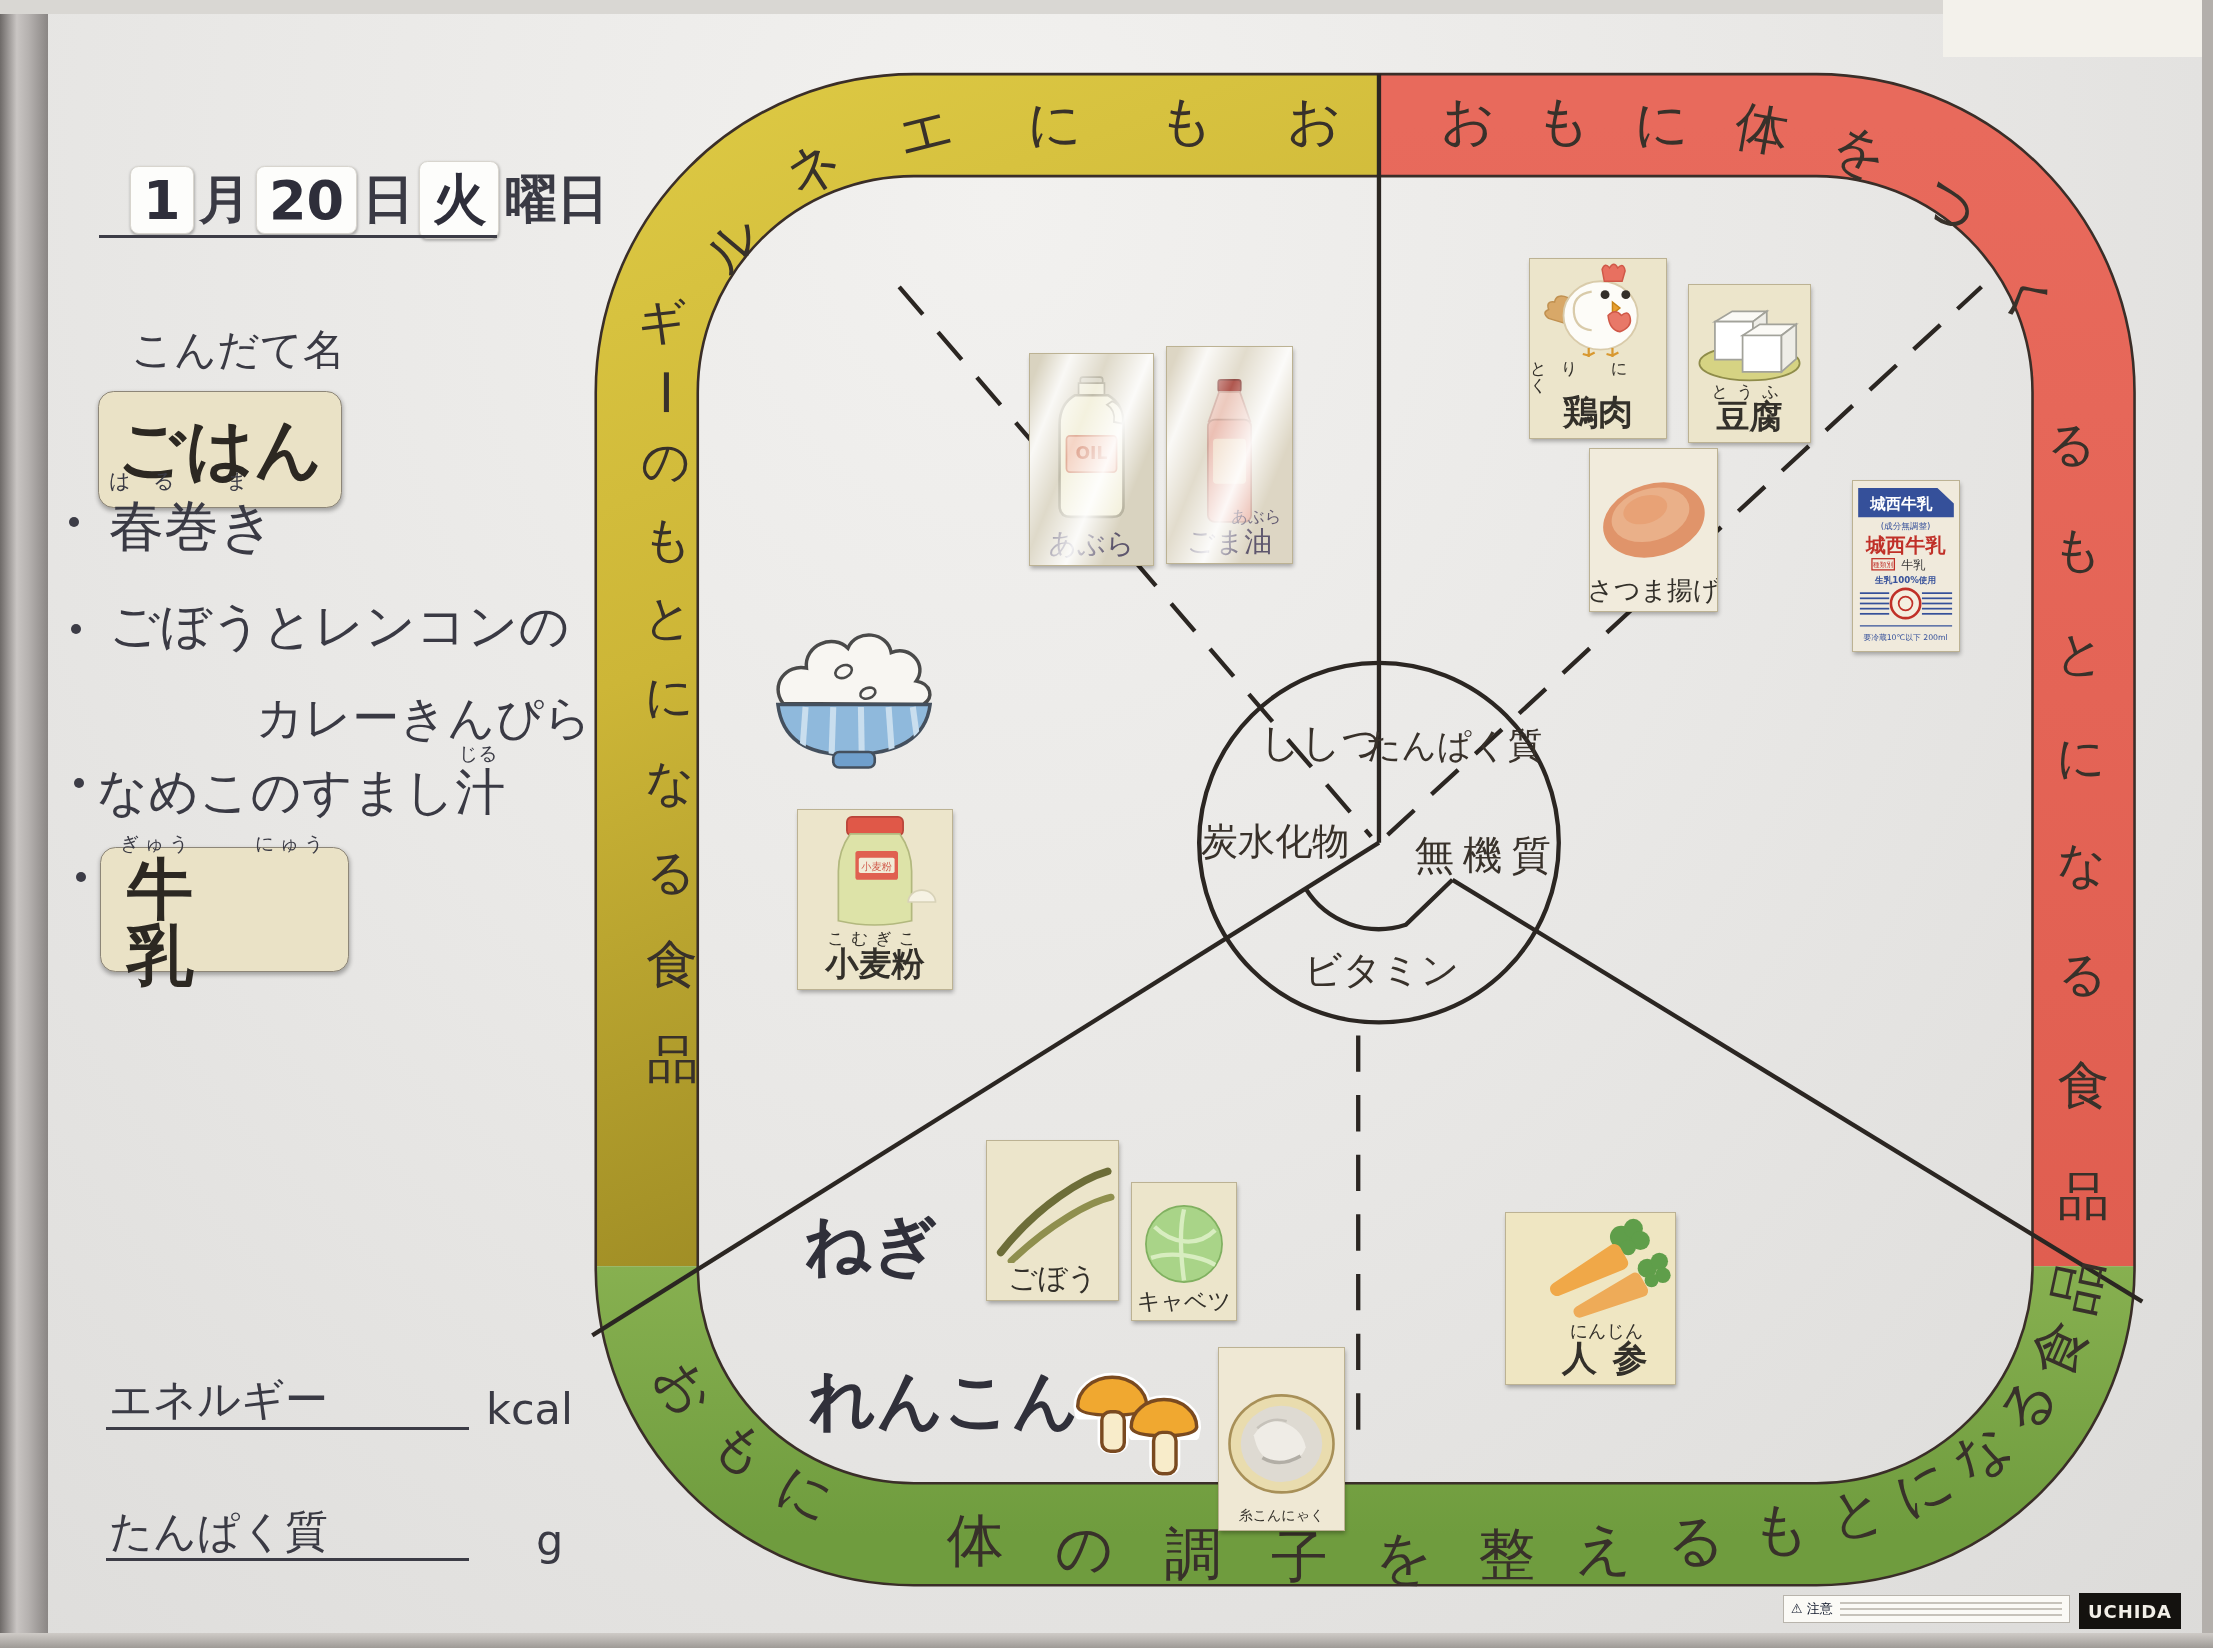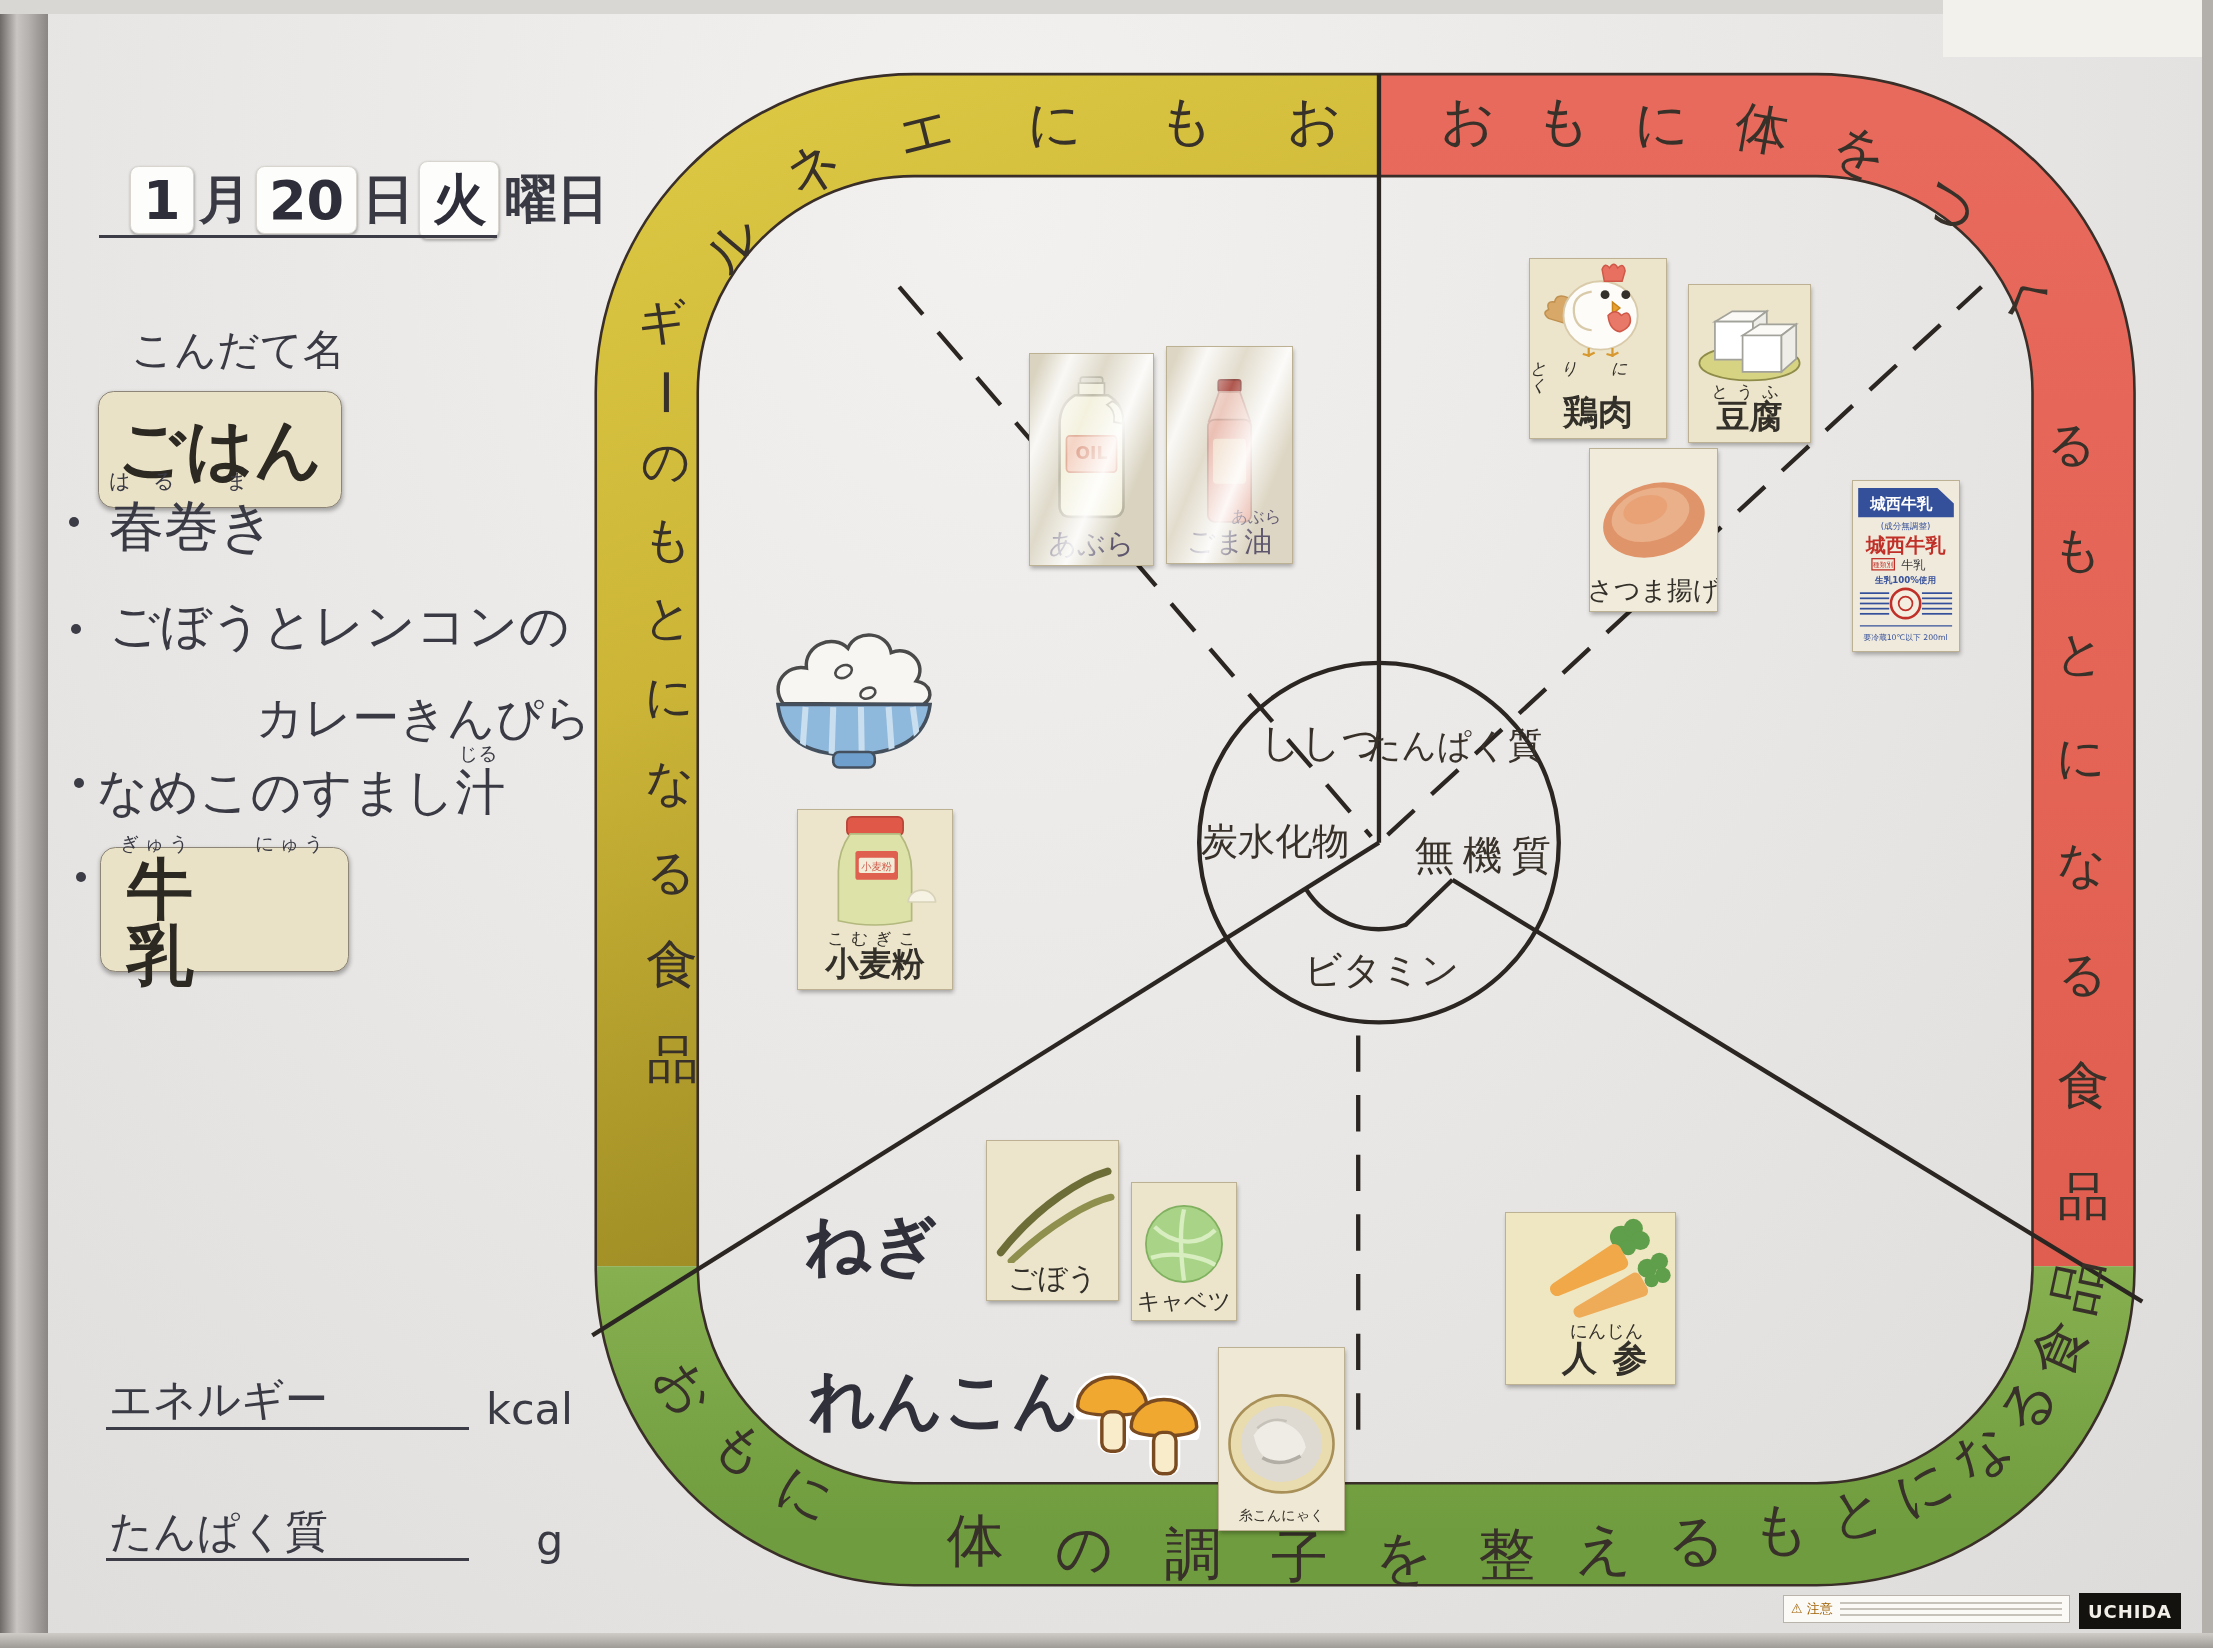--- a/index.html
+++ b/index.html
@@ -44,21 +44,21 @@
   .fcard .fu{font-size:16.4px;color:#33302a;line-height:1;}
   .fcard svg{display:block;}
   .glare::after{content:"";position:absolute;inset:0;pointer-events:none;
     background:linear-gradient(112deg,rgba(255,255,255,0) 6%,rgba(255,255,255,.85) 20%,rgba(255,255,255,.15) 38%,rgba(255,255,255,.9) 58%,rgba(255,255,255,0) 76%);}
   .handlabel{position:absolute;font-size:66px;font-weight:600;color:#30303a;}
   
   .milkcarton{background:#f0eadc;}
   
   .caution{position:absolute;left:1783px;top:1595px;width:287px;height:28px;background:#fbfaf6;border:0.9px solid #b8b4ac;
     display:flex;align-items:center;gap:7px;padding:0 7px;box-sizing:border-box;}
-  .caution .ctxt{font-size:13px;color:#a16207;}
+  .caution .ctxt{font-size:13px;color:#0f172a;}
   .caution .clines{flex:1;height:14px;background:repeating-linear-gradient(180deg,#c7c3bb 0 1.7px,transparent 1.7px 6px);}
   .uchida{position:absolute;left:2079px;top:1593px;width:102px;height:36px;background:#14120f;color:#f2efe8;
     display:flex;align-items:center;justify-content:center;font-size:18px;font-weight:700;letter-spacing:0.9px;}
 </style>
 </head>
 <body>
 
 <div class="stage">
 
   <svg class="chart" width="1626" height="1582" viewBox="0 0 1880 1830">
@@ -268,21 +268,21 @@
       <path d="M70 44 q-26 4 -24 28 q2 22 24 24" fill="none" stroke="#d9cbaa" stroke-width="3"></path>
       <circle cx="88" cy="48" r="6" fill="#332f2a"></circle>
         <circle cx="116" cy="48" r="6" fill="#332f2a"></circle>
       <path d="M98 58 l10 8 l-10 8 z" fill="#e8a030" stroke="#c88418" stroke-width="2"></path>
       <path d="M92 76 q10 -10 18 0 q10 -8 12 4 q2 12 -14 18 q-14 -2 -16 -22 z" fill="#e87868" stroke="#d05848" stroke-width="2"></path>
       <g stroke="#d89830" stroke-width="3" fill="none">
         <path d="M66 120 v12 m-8 -4 l8 2 l8 -4"></path>
           <path d="M98 120 v12 m-8 -4 l8 2 l8 -4"></path>
       </g>
     </svg>
-    <span class="fu" style="letter-spacing:14px;font-style:italic;">とり にく</span>
+    <span class="fu" style="letter-spacing:14px;">とり にく</span>
     <span class="lab" style="font-size:35px;font-weight:600;">鶏肉</span>
   </div>
 
   <div class="fcard" style="left:1688px;top:268px;width:121px;height:157px;margin-top:16px;">
     <svg width="121" height="97" viewBox="0 0 140 112">
       <ellipse cx="70" cy="88" rx="58" ry="20" fill="#d6d383" stroke="#8f8c4a" stroke-width="2"></ellipse>
       <g stroke="#a2a29a" stroke-width="2">
         <path d="M30 40 l20 -12 h40 l-16 12 z" fill="#fbfaf6"></path>
         <path d="M30 40 h44 v44 h-44 z" fill="#ffffff"></path>
         <path d="M74 40 l16 -12 v42 l-16 14 z" fill="#eeede7"></path>

